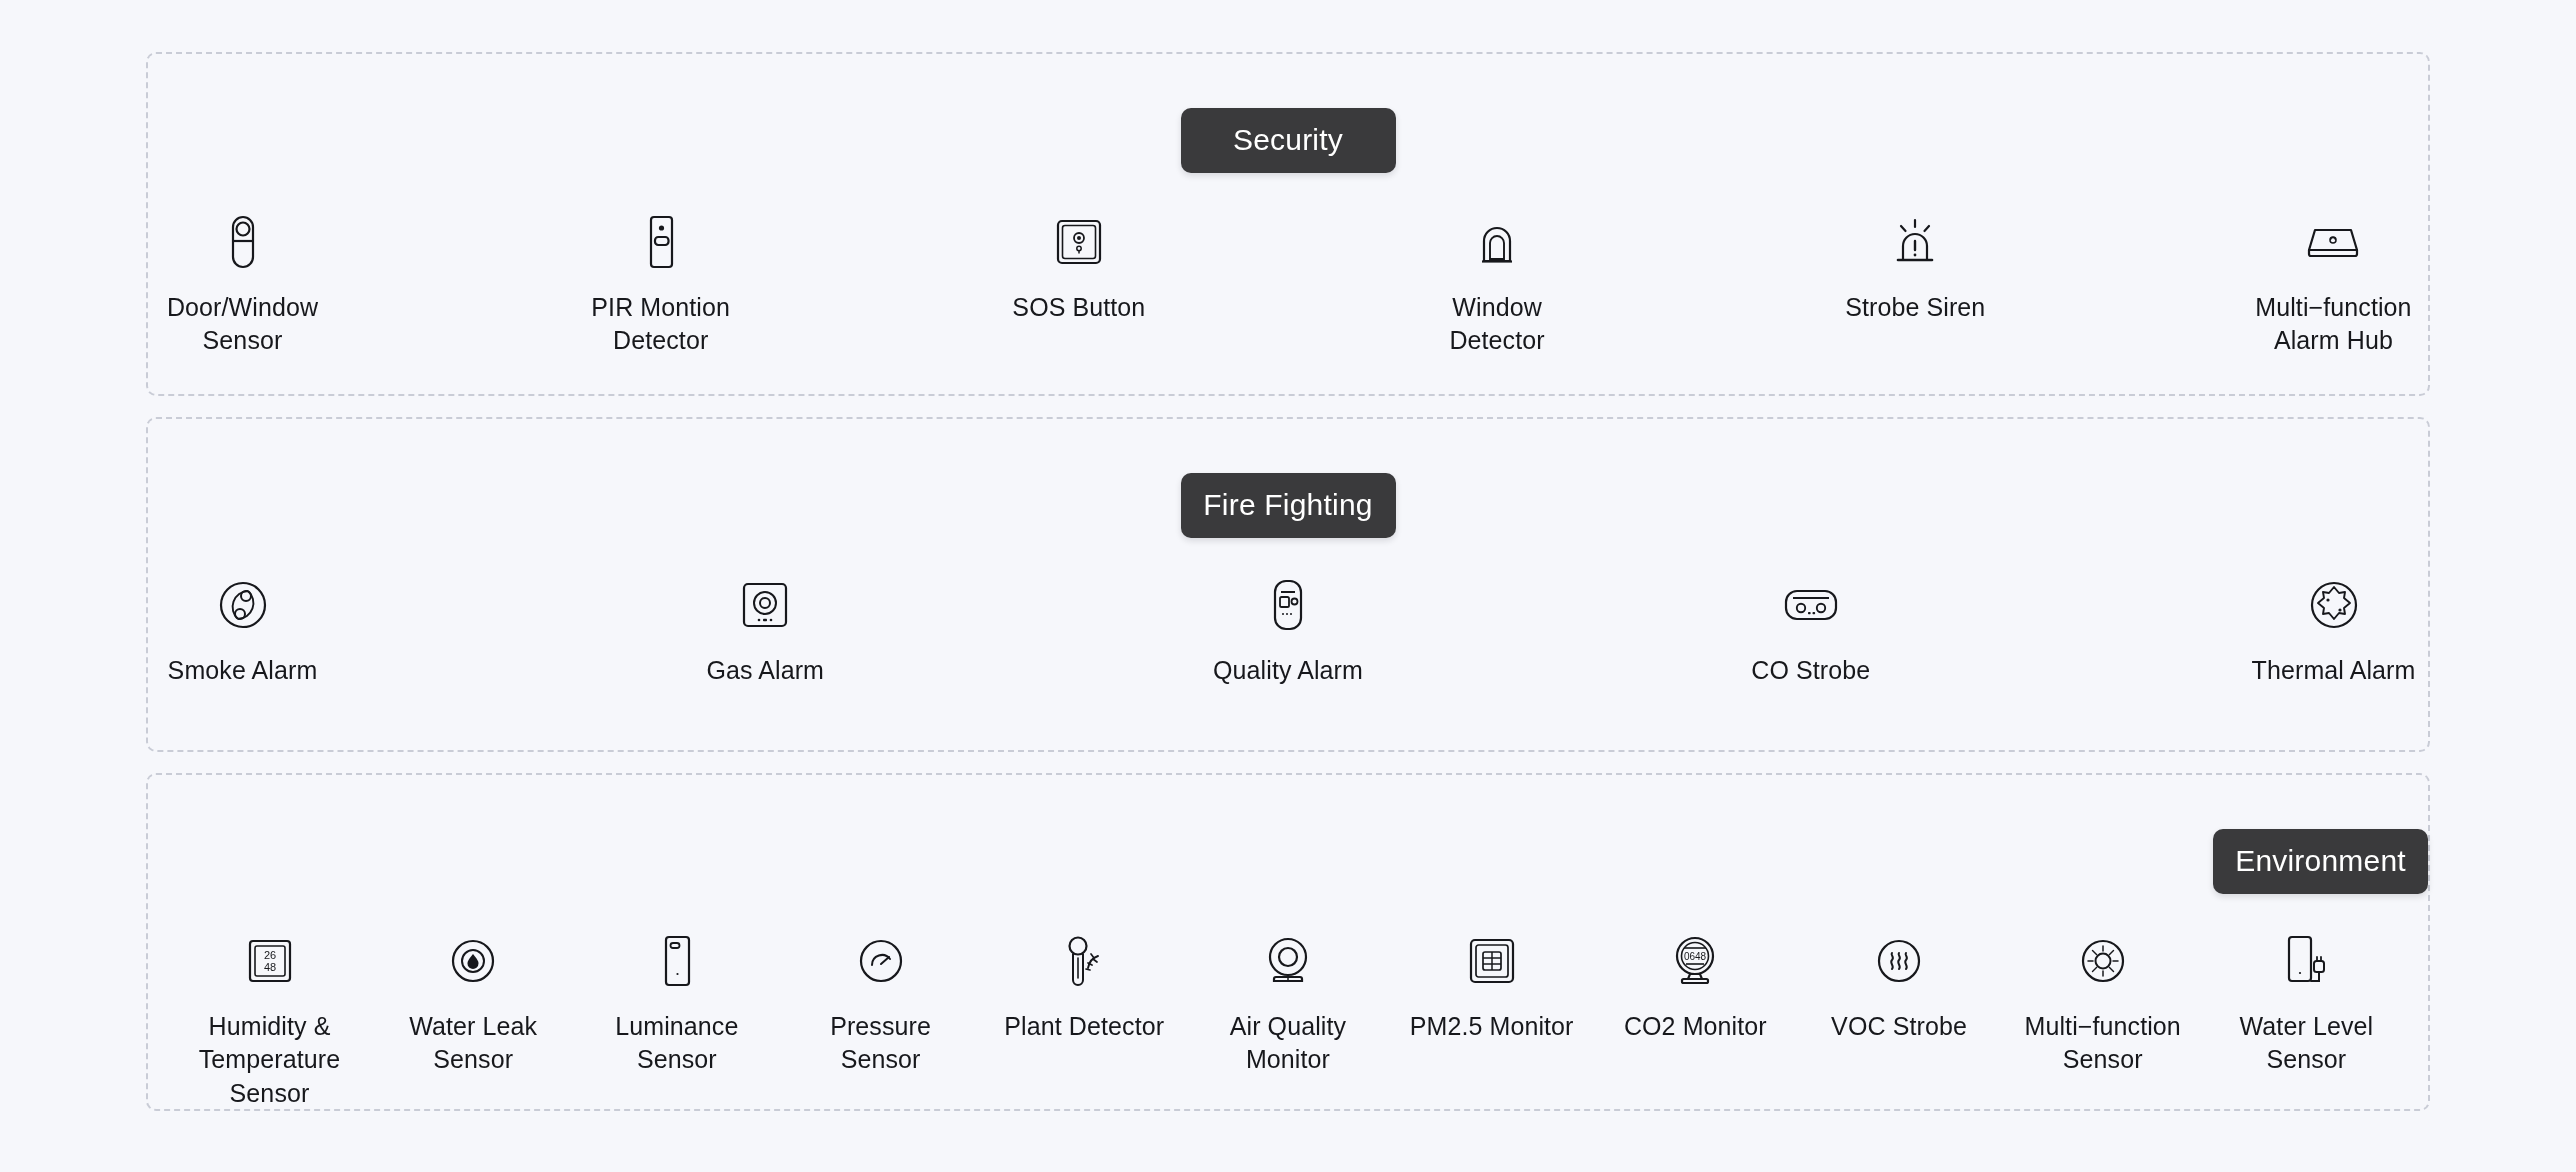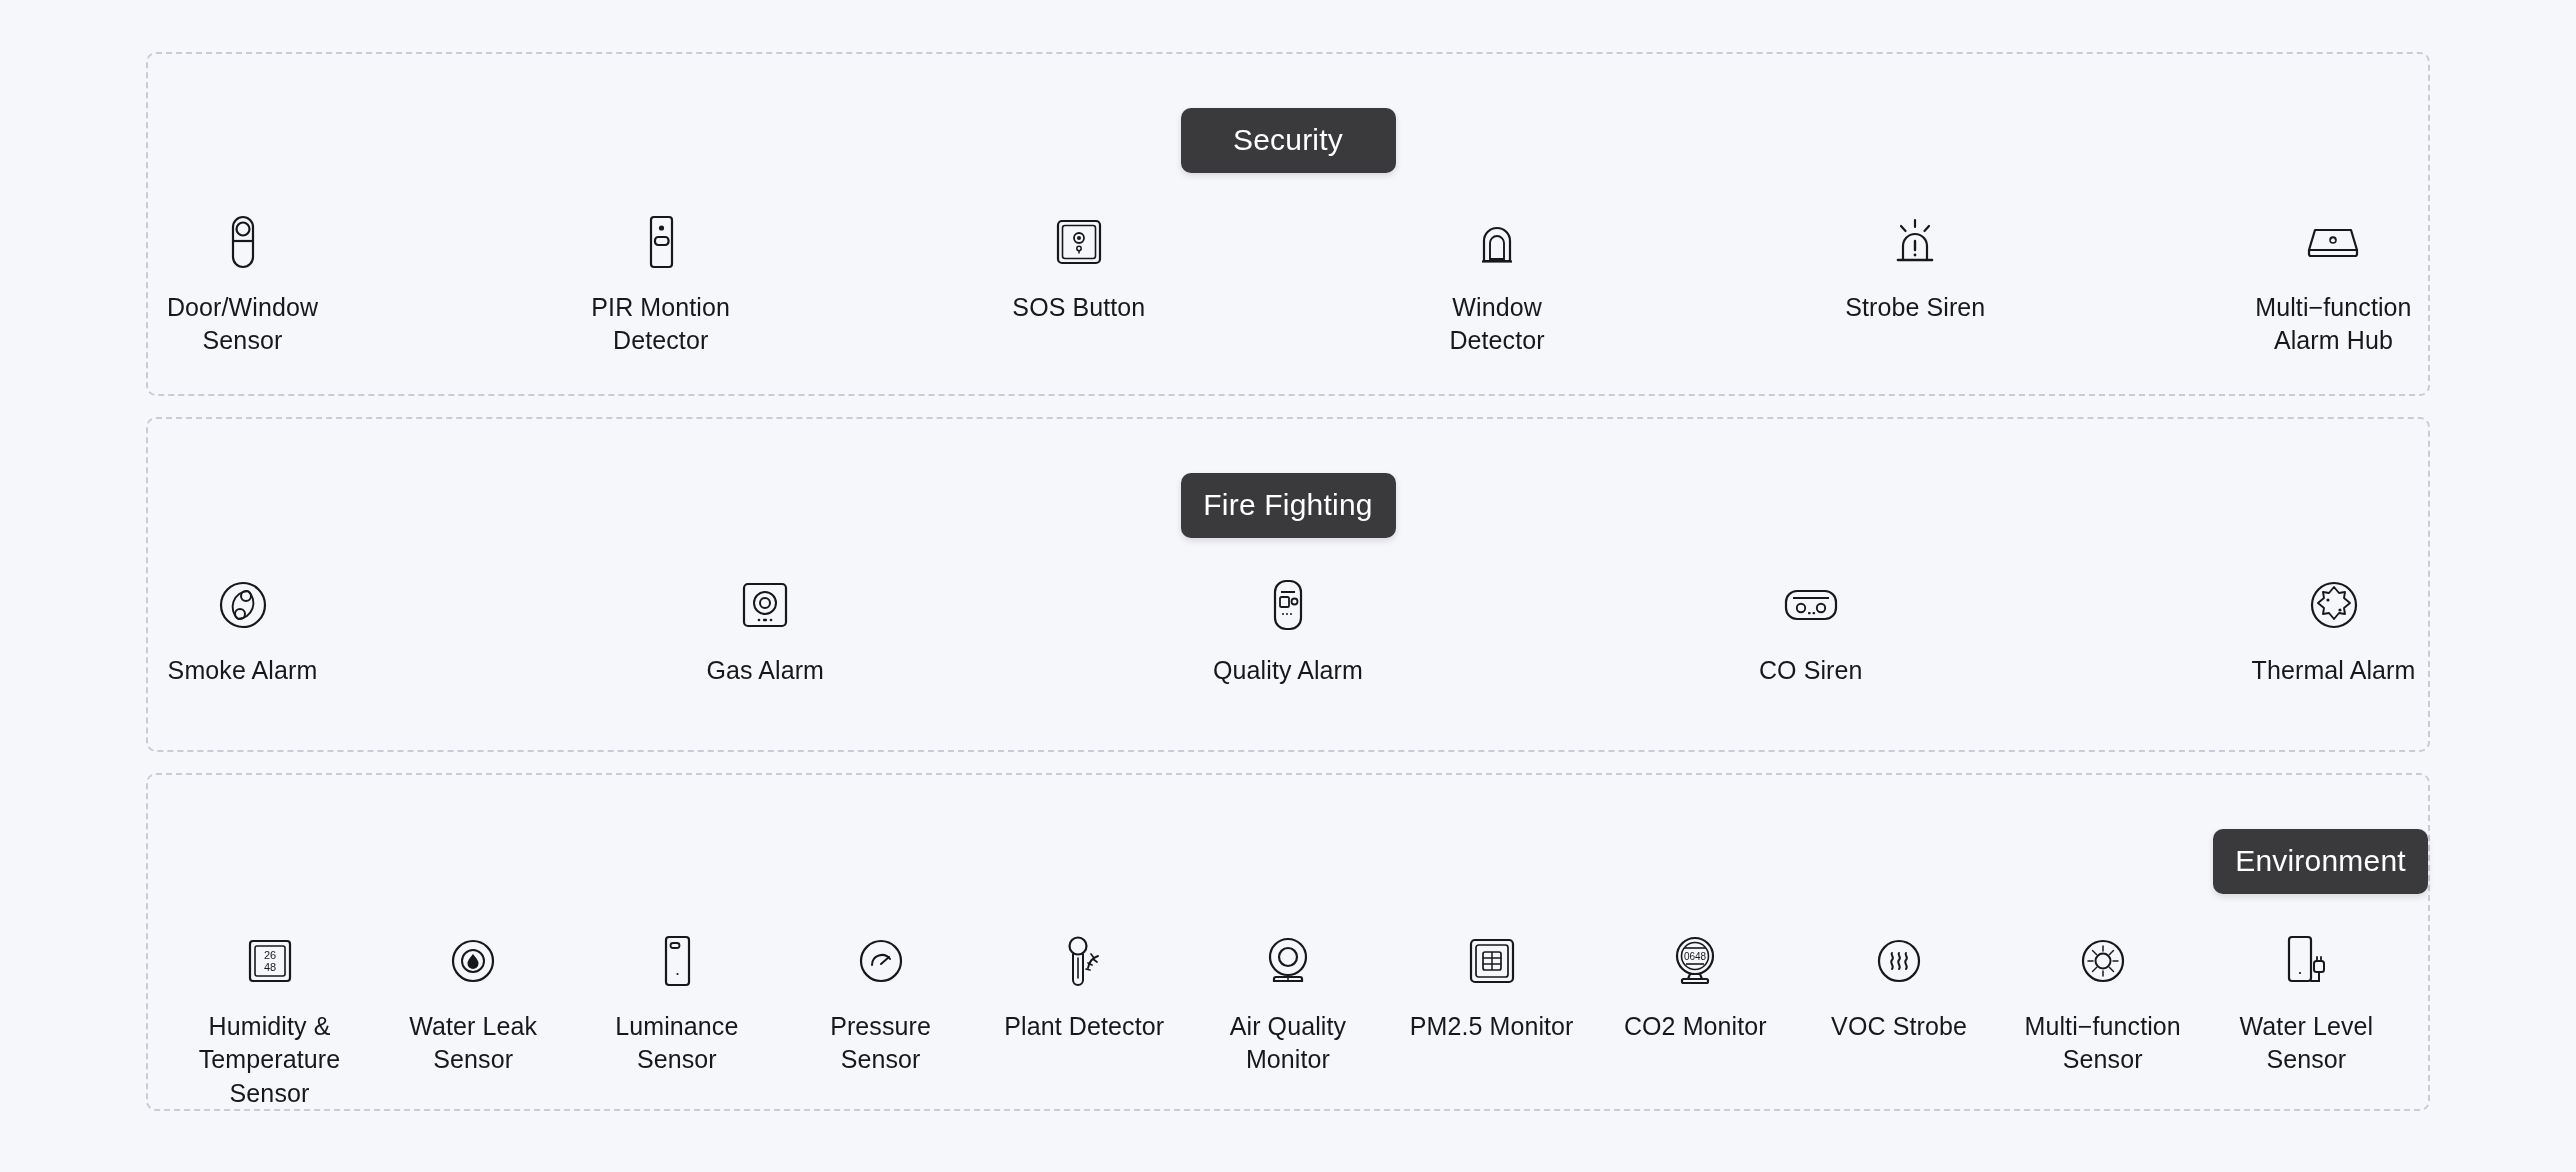--- a/index.html
+++ b/index.html
@@ -238,21 +238,21 @@
         <div class="icon-box">
           <svg width="58" height="40" viewBox="0 0 58 40" fill="none" stroke="#17181c" stroke-width="2.2">
             <rect x="4" y="6" width="50" height="28" rx="11"></rect>
             <path d="M11 13 h36" stroke-width="1.8"></path>
             <circle cx="19" cy="23" r="4.2" stroke-width="1.9"></circle>
             <circle cx="39" cy="23" r="4.2" stroke-width="1.9"></circle>
             <rect x="26" y="27" width="2.6" height="2.3" rx="0.7" fill="#17181c" stroke="none"></rect>
             <rect x="30.5" y="27" width="2.6" height="2.3" rx="0.7" fill="#17181c" stroke="none"></rect>
           </svg>
         </div>
-        <div class="item-label">CO Siren</div>
+        <div class="item-label">CO Strobe</div>
       </div>
 
       <div class="item">
         <div class="icon-box">
           <svg width="52" height="52" viewBox="0 0 52 52" fill="none" stroke="#17181c" stroke-width="2.2">
             <circle cx="26" cy="26" r="22"></circle>
             <path d="M26 8 l5 6 6 -1 -1 6 6 5 -6 5 1 6 -6 -1 -5 6 -5 -6 -6 1 1 -6 -6 -5 6 -5 -1 -6 6 1 Z" stroke-width="1.9" stroke-linejoin="round"></path>
             <circle cx="20" cy="21" r="1.6" fill="#17181c" stroke="none"></circle>
             <circle cx="32" cy="31" r="1.6" fill="#17181c" stroke="none"></circle>
           </svg>

